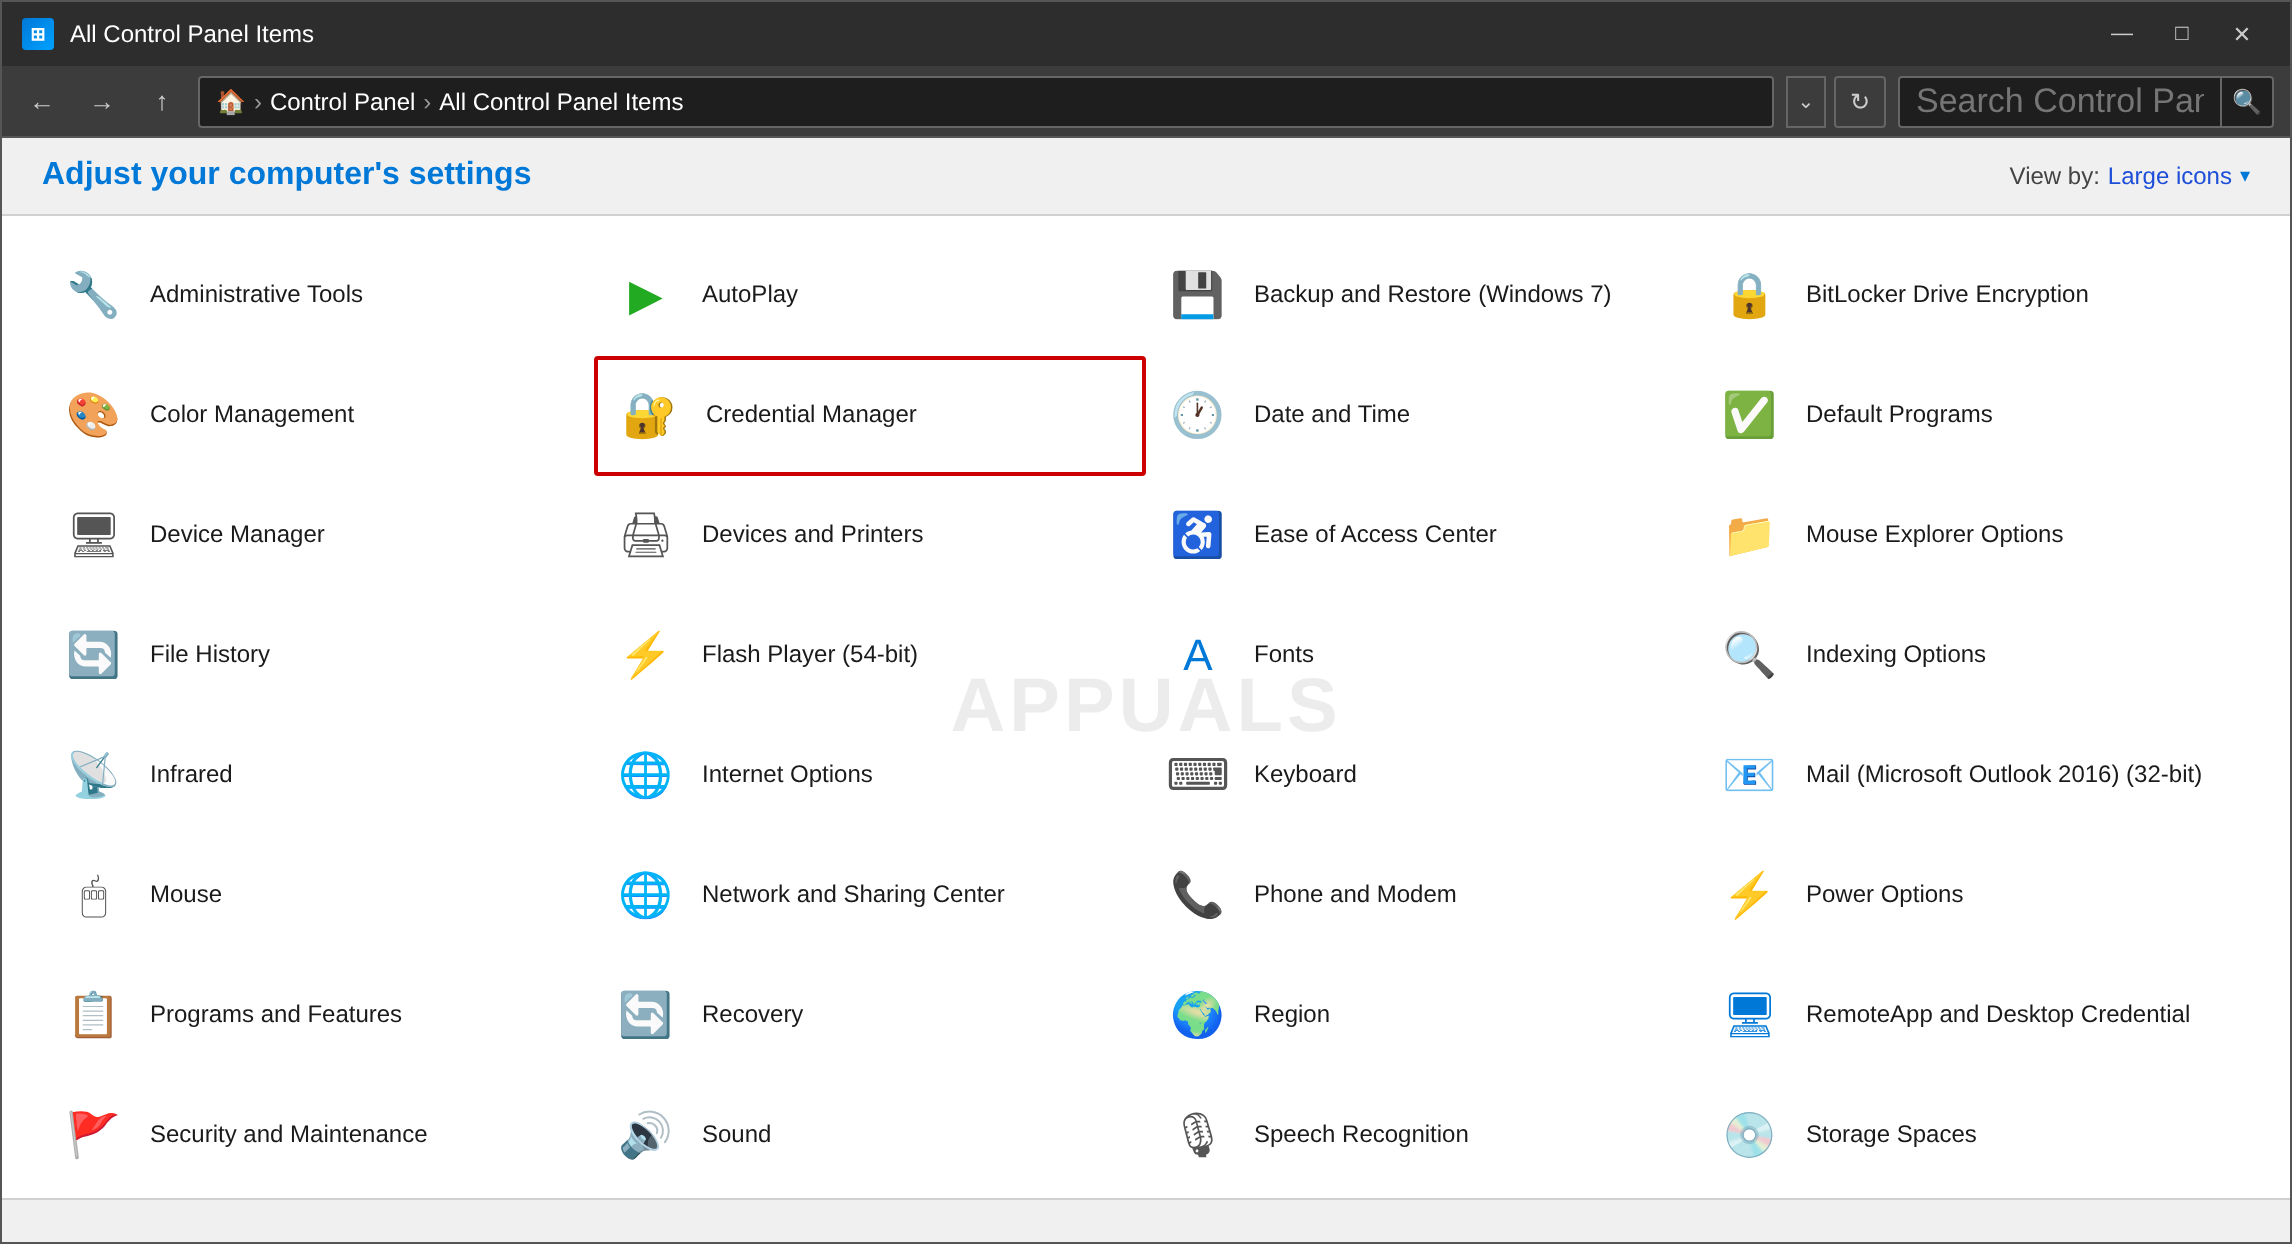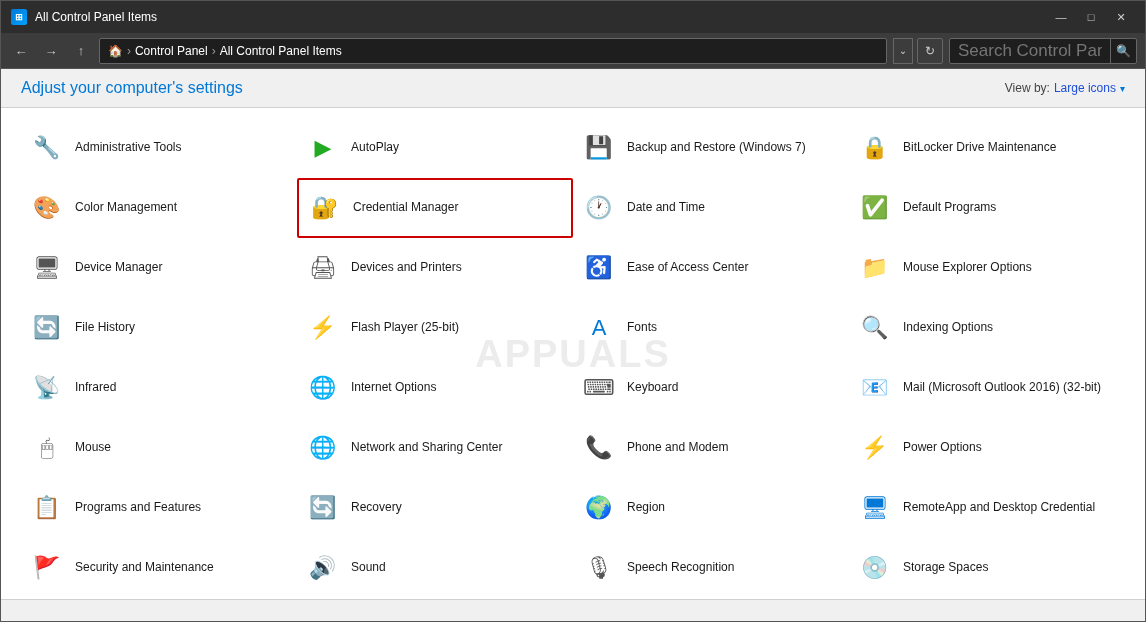--- a/index.html
+++ b/index.html
@@ -177,21 +177,21 @@
       background: #f0f0f0;
       padding: 10px 20px;
       display: flex;
       align-items: center;
       justify-content: space-between;
       border-bottom: 1px solid #d0d0d0;
     }
     .page-title {
       color: #0078d7;
       font-size: 16px;
-      font-weight: 400;
+      font-weight: 700;
     }
     .view-options {
       display: flex;
       align-items: center;
       gap: 4px;
       font-size: 12px;
       color: #444;
       margin-left: 44px;
     }
     .view-label { color: #444; }
@@ -332,21 +332,21 @@
         <div class="panel-item">
           <div class="item-icon" style="color: rgb(34, 170, 34);">▶</div>
           <span class="item-label">AutoPlay</span>
         </div>
         <div class="panel-item">
           <div class="item-icon" style="color: rgb(34, 170, 34);">💾</div>
           <span class="item-label">Backup and Restore (Windows 7)</span>
         </div>
         <div class="panel-item">
           <div class="item-icon" style="color: rgb(136, 136, 136);">🔒</div>
-          <span class="item-label">BitLocker Drive Maintenance</span>
+          <span class="item-label">BitLocker Drive Encryption</span>
         </div>
         <div class="panel-item">
           <div class="item-icon" style="color: rgb(255, 102, 0);">🎨</div>
           <span class="item-label">Color Management</span>
         </div>
         <div class="panel-item highlighted">
           <div class="item-icon" style="color: rgb(204, 136, 0);">🔐</div>
           <span class="item-label">Credential Manager</span>
         </div>
         <div class="panel-item">
@@ -372,21 +372,21 @@
         <div class="panel-item">
           <div class="item-icon" style="color: rgb(255, 204, 0);">📁</div>
           <span class="item-label">Mouse Explorer Options</span>
         </div>
         <div class="panel-item">
           <div class="item-icon" style="color: rgb(34, 170, 34);">🔄</div>
           <span class="item-label">File History</span>
         </div>
         <div class="panel-item">
           <div class="item-icon" style="color: rgb(204, 0, 0);">⚡</div>
-          <span class="item-label">Flash Player (25-bit)</span>
+          <span class="item-label">Flash Player (54-bit)</span>
         </div>
         <div class="panel-item">
           <div class="item-icon" style="color: rgb(0, 120, 215);">A</div>
           <span class="item-label">Fonts</span>
         </div>
         <div class="panel-item">
           <div class="item-icon" style="color: rgb(85, 85, 85);">🔍</div>
           <span class="item-label">Indexing Options</span>
         </div>
         <div class="panel-item">

